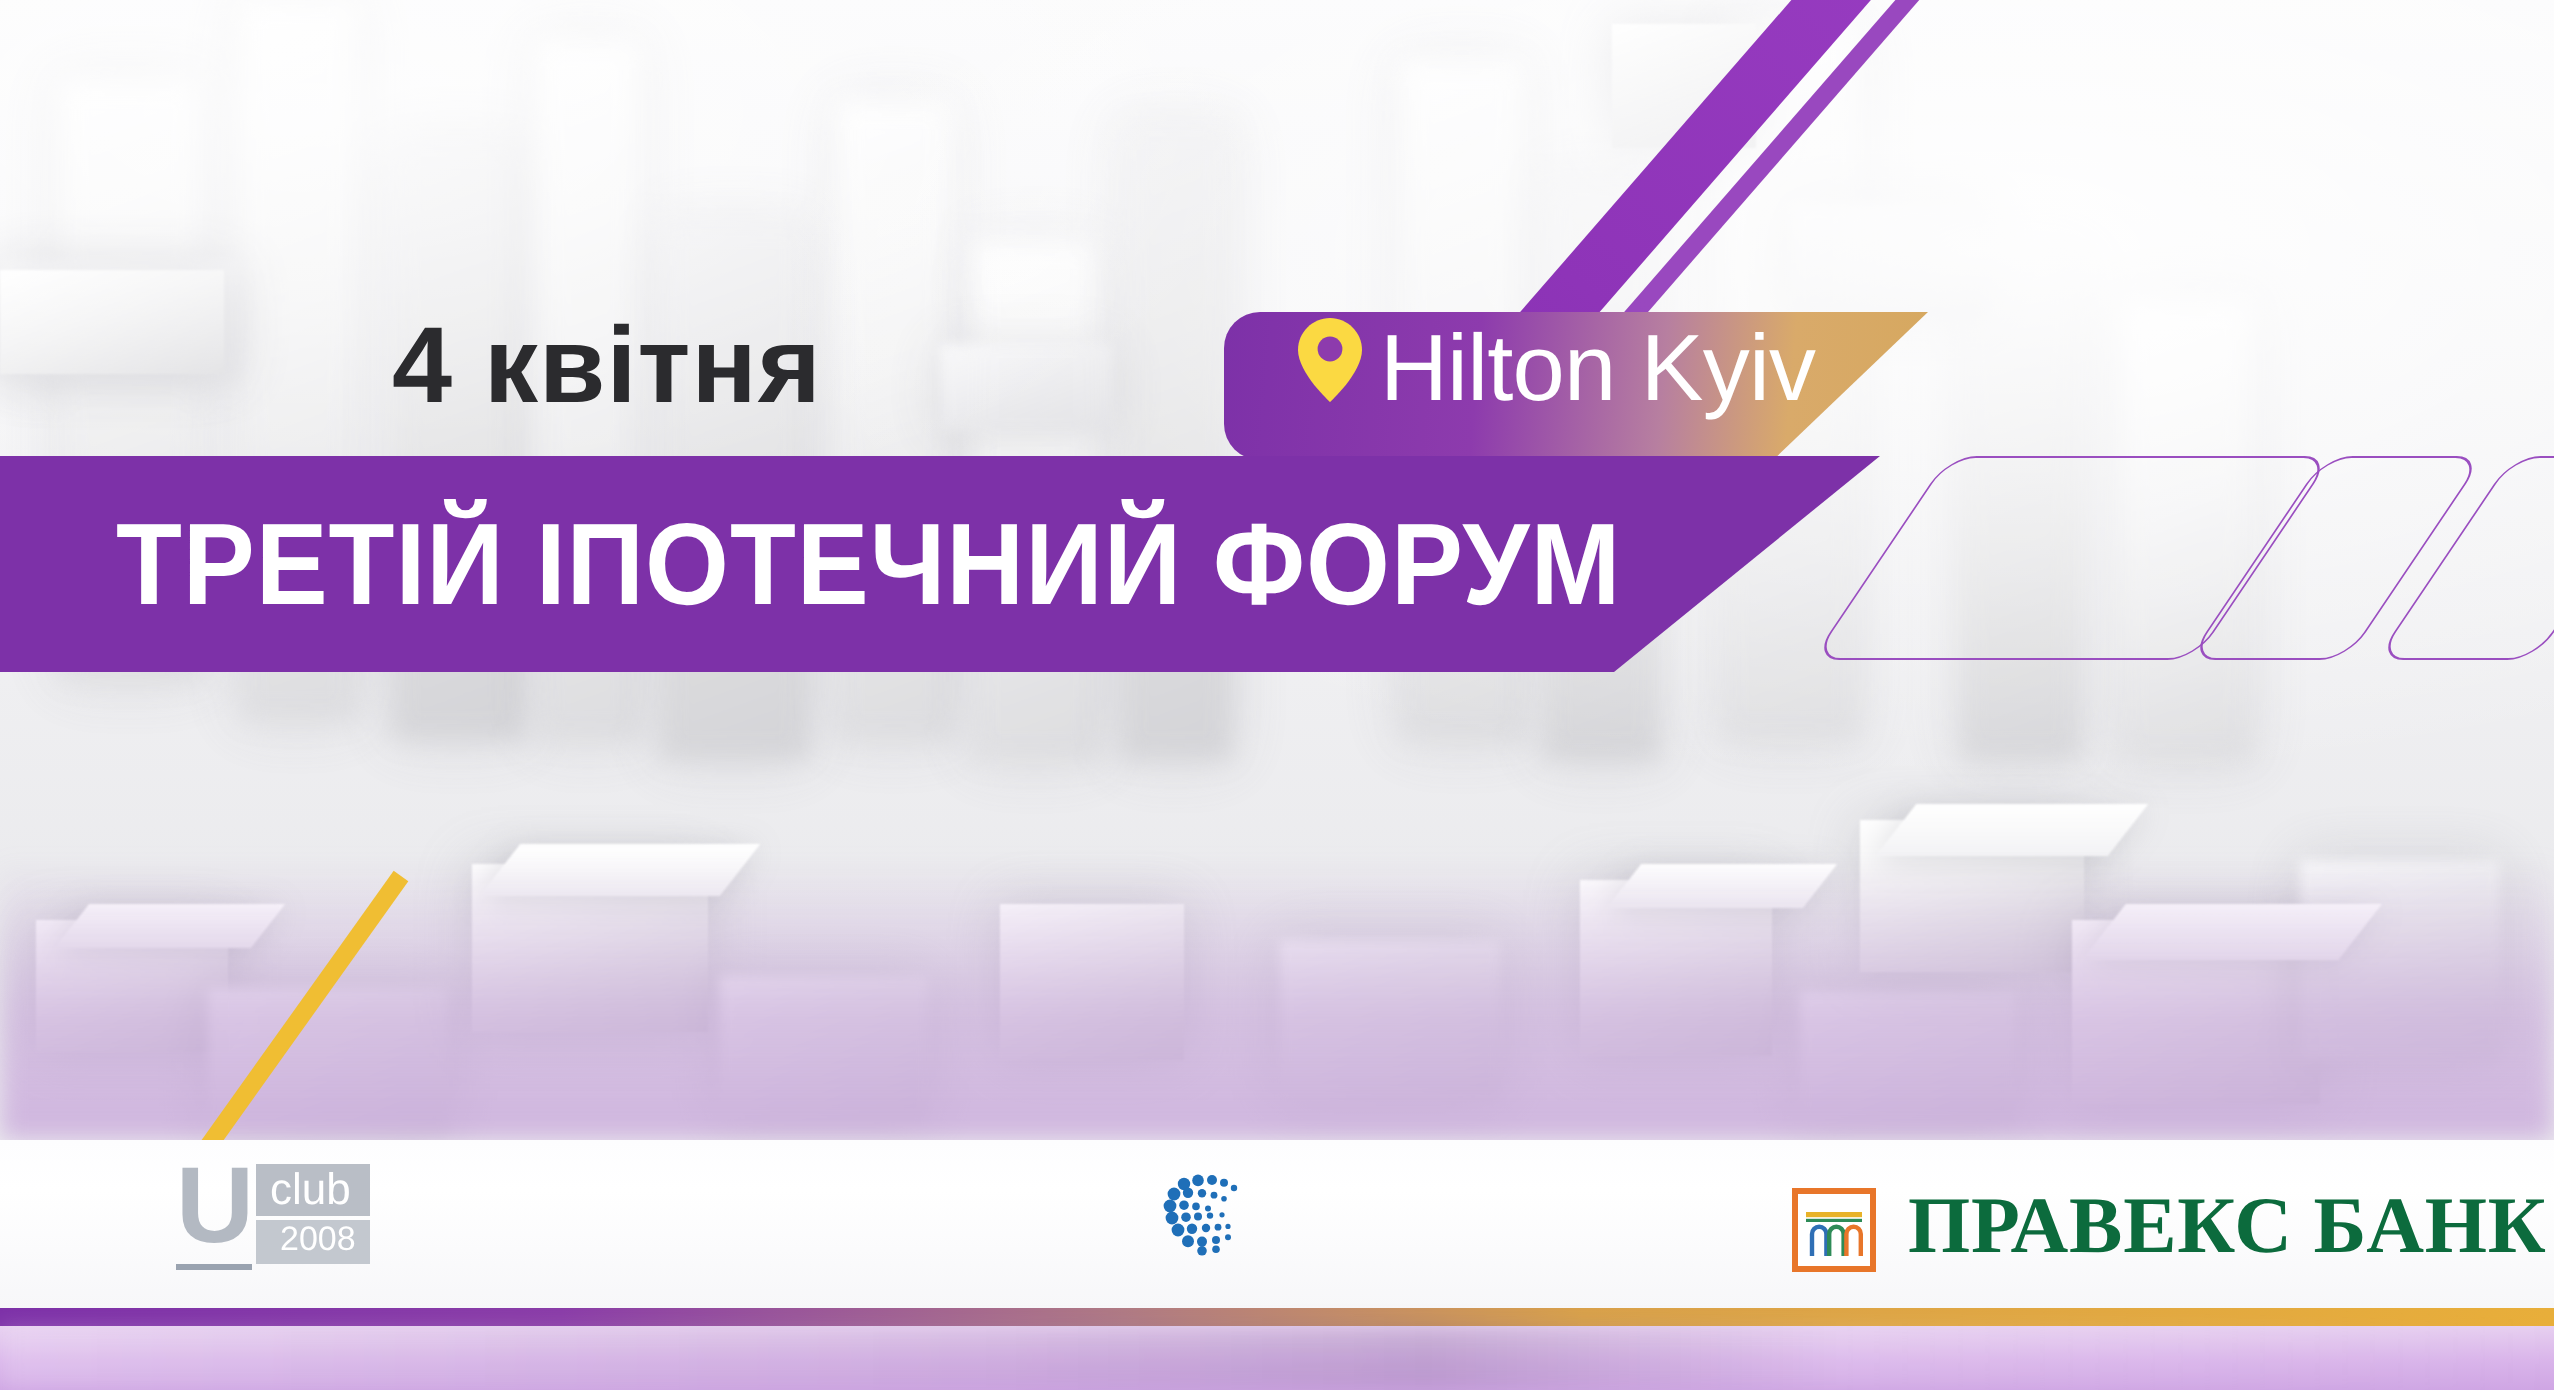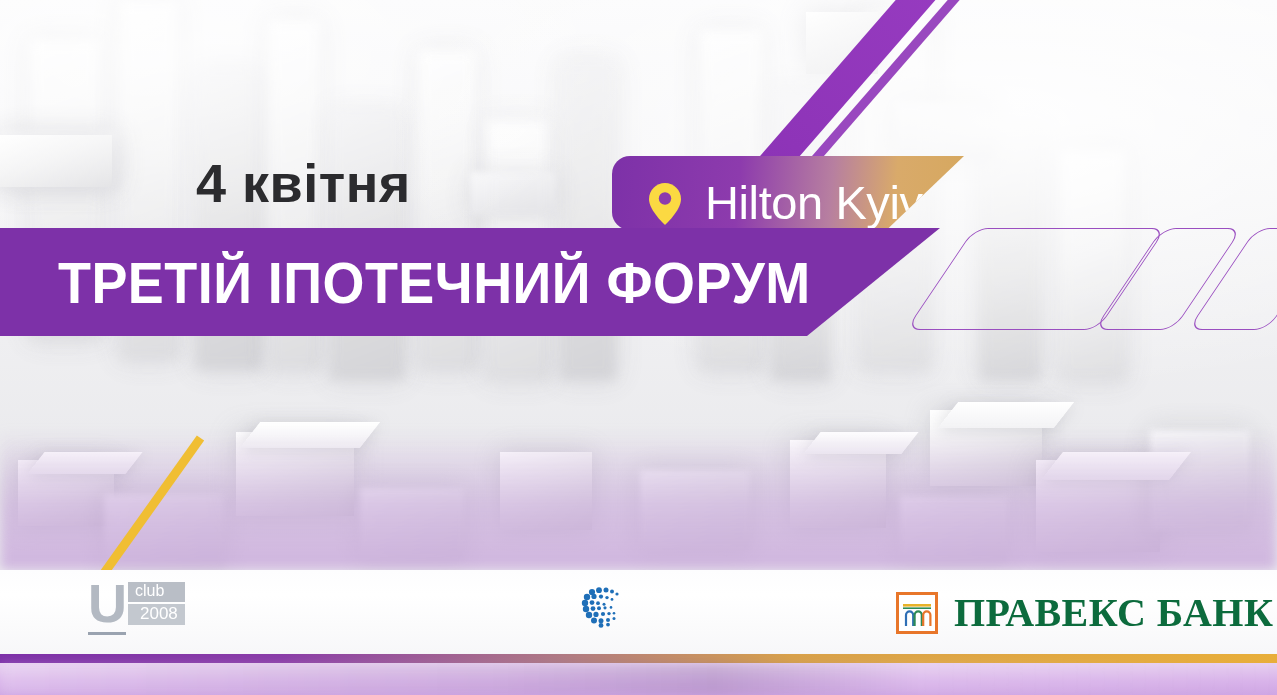--- a/index.html
+++ b/index.html
@@ -118,24 +118,23 @@
   .venue-chip {
     position: absolute;
     left: 612px;
     top: 156px;
     width: 352px;
     height: 74px;
     background: linear-gradient(95deg, #7d31a8 0%, #8d3bad 36%, #b77fa0 62%, #d9aa6a 80%, #d6a85f 100%);
     border-radius: 18px 0 0 18px;
     clip-path: polygon(0 0, 100% 0, 78% 100%, 0 100%);
     display: flex;
-    align-items: flex-end;
+    align-items: flex-start;
     padding-left: 36px;
     box-sizing: border-box;
-    gap: 15px;
   }
   .pin-icon { flex: 0 0 auto; margin-right: 8px; margin-top: 2px; }
   .venue-text {
     font-size: 47px;
     font-weight: 400;
     color: #ffffff;
     white-space: nowrap;
     letter-spacing: -.4px;
   }
 
@@ -250,21 +249,21 @@
   .ure-re { color: #4a90d9; }
   .ure-side {
     display: flex;
     flex-direction: column;
     margin-left: 2px;
     margin-top: 4px;
   }
   .ure-club-box {
     background: #b9bec6;
     color: #ffffff;
-    font-size: 16px;
+    font-size: 22px;
     font-weight: 400;
     padding: 1px 7px 2px 7px;
     line-height: 1.05;
   }
   .ure-year-box {
     background: #c3c8cf;
     color: #ffffff;
     font-size: 17px;
     font-weight: 400;
     padding: 1px 7px 2px 12px;
@@ -289,21 +288,21 @@
     letter-spacing: -.6px;
     white-space: nowrap;
   }
 
   
   .pravex-logo {
     position: absolute;
     left: 896px;
     top: 589px;
     display: flex;
-    align-items: center;
+    align-items: flex-end;
   }
   .pravex-mark {
     width: 42px;
     height: 42px;
     border: 3px solid #e8762a;
     box-sizing: border-box;
     background: #ffffff;
     position: relative;
   }
   .pravex-name {

